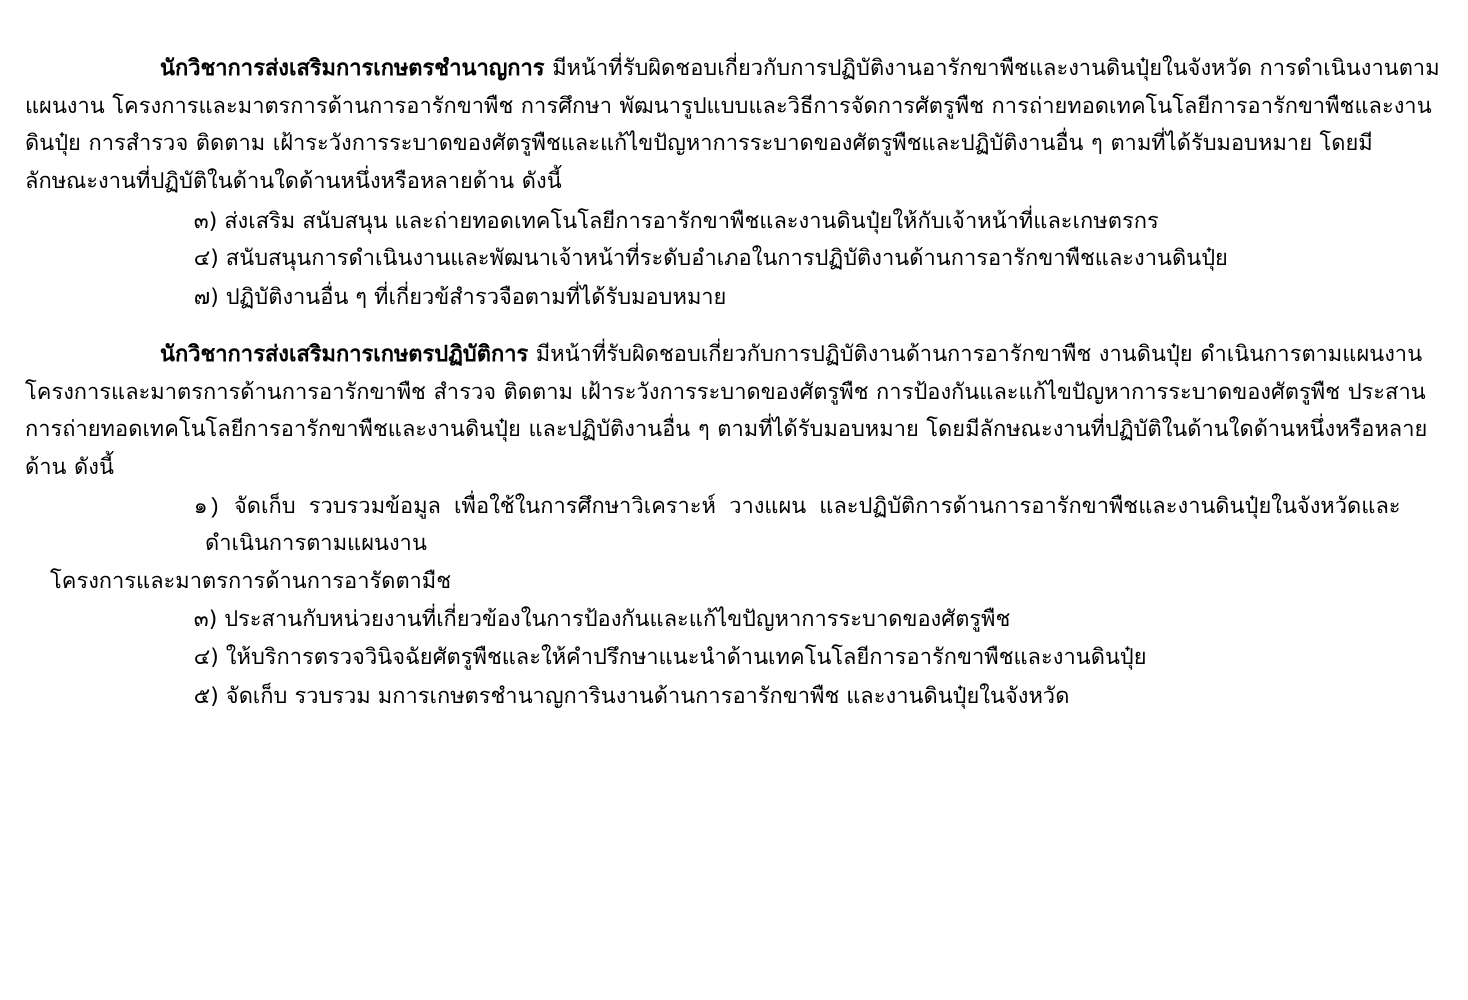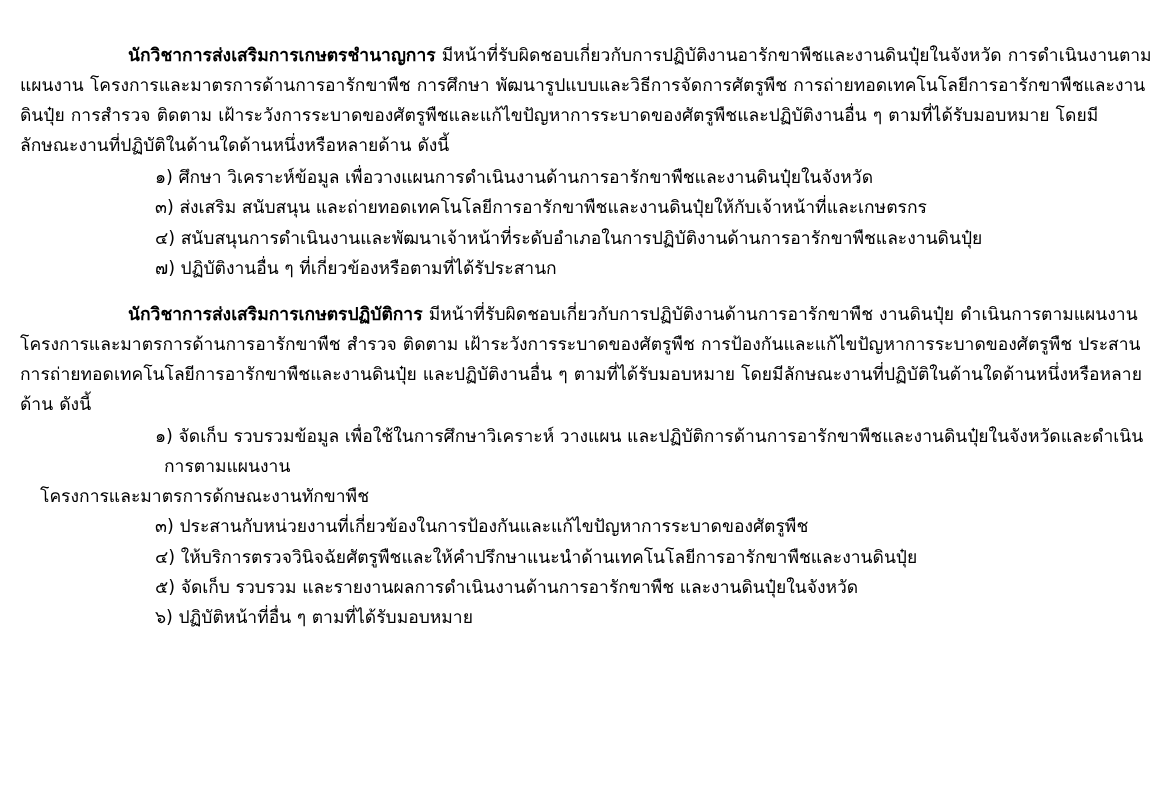--- a/index.html
+++ b/index.html
@@ -53,51 +53,50 @@
   }
   .item .num {
     display: inline;
   }
   .item .txt {
     display: inline;
   }
   .item.hanging {
     padding-left: 144px;
     text-indent: -9px;
+    font-family: Liberation Mono, monospace;
   }
   .item.hanging .cont {
     display: block;
     margin-left: -124px;
     text-indent: 0;
   }
   .gap {
     height: 16px;
   }
 </style>
 </head>
 <body>
 
 <div class="page">
 
   <div class="section">
     <p class="para"><span class="indent"></span><span class="lead">นักวิชาการส่งเสริมการเกษตรชำนาญการ</span><span>  มีหน้าที่รับผิดชอบเกี่ยวกับการปฏิบัติงานอารักขาพืชและงานดินปุ๋ยในจังหวัด การดำเนินงานตามแผนงาน โครงการและมาตรการด้านการอารักขาพืช การศึกษา พัฒนารูปแบบและวิธีการจัดการศัตรูพืช การถ่ายทอดเทคโนโลยีการอารักขาพืชและงานดินปุ๋ย การสำรวจ ติดตาม เฝ้าระวังการระบาดของศัตรูพืชและแก้ไขปัญหาการระบาดของศัตรูพืชและปฏิบัติงานอื่น ๆ ตามที่ได้รับมอบหมาย โดยมีลักษณะงานที่ปฏิบัติในด้านใดด้านหนึ่งหรือหลายด้าน ดังนี้</span></p>
     <ul class="items">
-      <li class="item"><span class="num">๑)</span> <span class="txt">ศึกษา วิเคราะห์ข้อมูล เพื่อวางแผนการดำเนินงานด้านการอารักขาพืชและงานดินปุ๋ยในจังหวัด</span></li>
       <li class="item"><span class="num">๓)</span> <span class="txt">ส่งเสริม สนับสนุน และถ่ายทอดเทคโนโลยีการอารักขาพืชและงานดินปุ๋ยให้กับเจ้าหน้าที่และเกษตรกร</span></li>
       <li class="item"><span class="num">๔)</span> <span class="txt">สนับสนุนการดำเนินงานและพัฒนาเจ้าหน้าที่ระดับอำเภอในการปฏิบัติงานด้านการอารักขาพืชและงานดินปุ๋ย</span></li>
-      <li class="item"><span class="num">๗)</span> <span class="txt">ปฏิบัติงานอื่น ๆ ที่เกี่ยวข้องหรือตามที่ได้รัประสานก</span></li>
+      <li class="item"><span class="num">๗)</span> <span class="txt">ปฏิบัติงานอื่น ๆ ที่เกี่ยวข้สำรวจือตามที่ได้รับมอบหมาย</span></li>
     </ul>
   </div>
 
   <div class="gap"></div>
 
   <div class="section">
     <p class="para"><span class="indent"></span><span class="lead">นักวิชาการส่งเสริมการเกษตรปฏิบัติการ</span><span> มีหน้าที่รับผิดชอบเกี่ยวกับการปฏิบัติงานด้านการอารักขาพืช งานดินปุ๋ย ดำเนินการตามแผนงาน โครงการและมาตรการด้านการอารักขาพืช สำรวจ ติดตาม เฝ้าระวังการระบาดของศัตรูพืช การป้องกันและแก้ไขปัญหาการระบาดของศัตรูพืช ประสานการถ่ายทอดเทคโนโลยีการอารักขาพืชและงานดินปุ๋ย และปฏิบัติงานอื่น ๆ ตามที่ได้รับมอบหมาย  โดยมีลักษณะงานที่ปฏิบัติในด้านใดด้านหนึ่งหรือหลายด้าน ดังนี้</span></p>
     <ul class="items">
-      <li class="item hanging"><span class="num">๑)</span> <span class="txt">จัดเก็บ รวบรวมข้อมูล เพื่อใช้ในการศึกษาวิเคราะห์ วางแผน และปฏิบัติการด้านการอารักขาพืชและงานดินปุ๋ยในจังหวัดและดำเนินการตามแผนงาน</span><span class="cont">โครงการและมาตรการด้กษณะงานทักขาพืช</span></li>
+      <li class="item hanging"><span class="num">๑)</span> <span class="txt">จัดเก็บ รวบรวมข้อมูล เพื่อใช้ในการศึกษาวิเคราะห์ วางแผน และปฏิบัติการด้านการอารักขาพืชและงานดินปุ๋ยในจังหวัดและดำเนินการตามแผนงาน</span><span class="cont">โครงการและมาตรการด้านการอารัดตามืช</span></li>
       <li class="item"><span class="num">๓)</span> <span class="txt">ประสานกับหน่วยงานที่เกี่ยวข้องในการป้องกันและแก้ไขปัญหาการระบาดของศัตรูพืช</span></li>
       <li class="item"><span class="num">๔)</span> <span class="txt">ให้บริการตรวจวินิจฉัยศัตรูพืชและให้คำปรึกษาแนะนำด้านเทคโนโลยีการอารักขาพืชและงานดินปุ๋ย</span></li>
-      <li class="item"><span class="num">๕)</span> <span class="txt">จัดเก็บ รวบรวม และรายงานผลการดำเนินงานด้านการอารักขาพืช และงานดินปุ๋ยในจังหวัด</span></li>
-      <li class="item"><span class="num">๖)</span> <span class="txt">ปฏิบัติหน้าที่อื่น ๆ ตามที่ได้รับมอบหมาย</span></li>
+      <li class="item"><span class="num">๕)</span> <span class="txt">จัดเก็บ รวบรวม มการเกษตรชำนาญการินงานด้านการอารักขาพืช และงานดินปุ๋ยในจังหวัด</span></li>
     </ul>
   </div>
 
 </div>
 
 </body></html>

